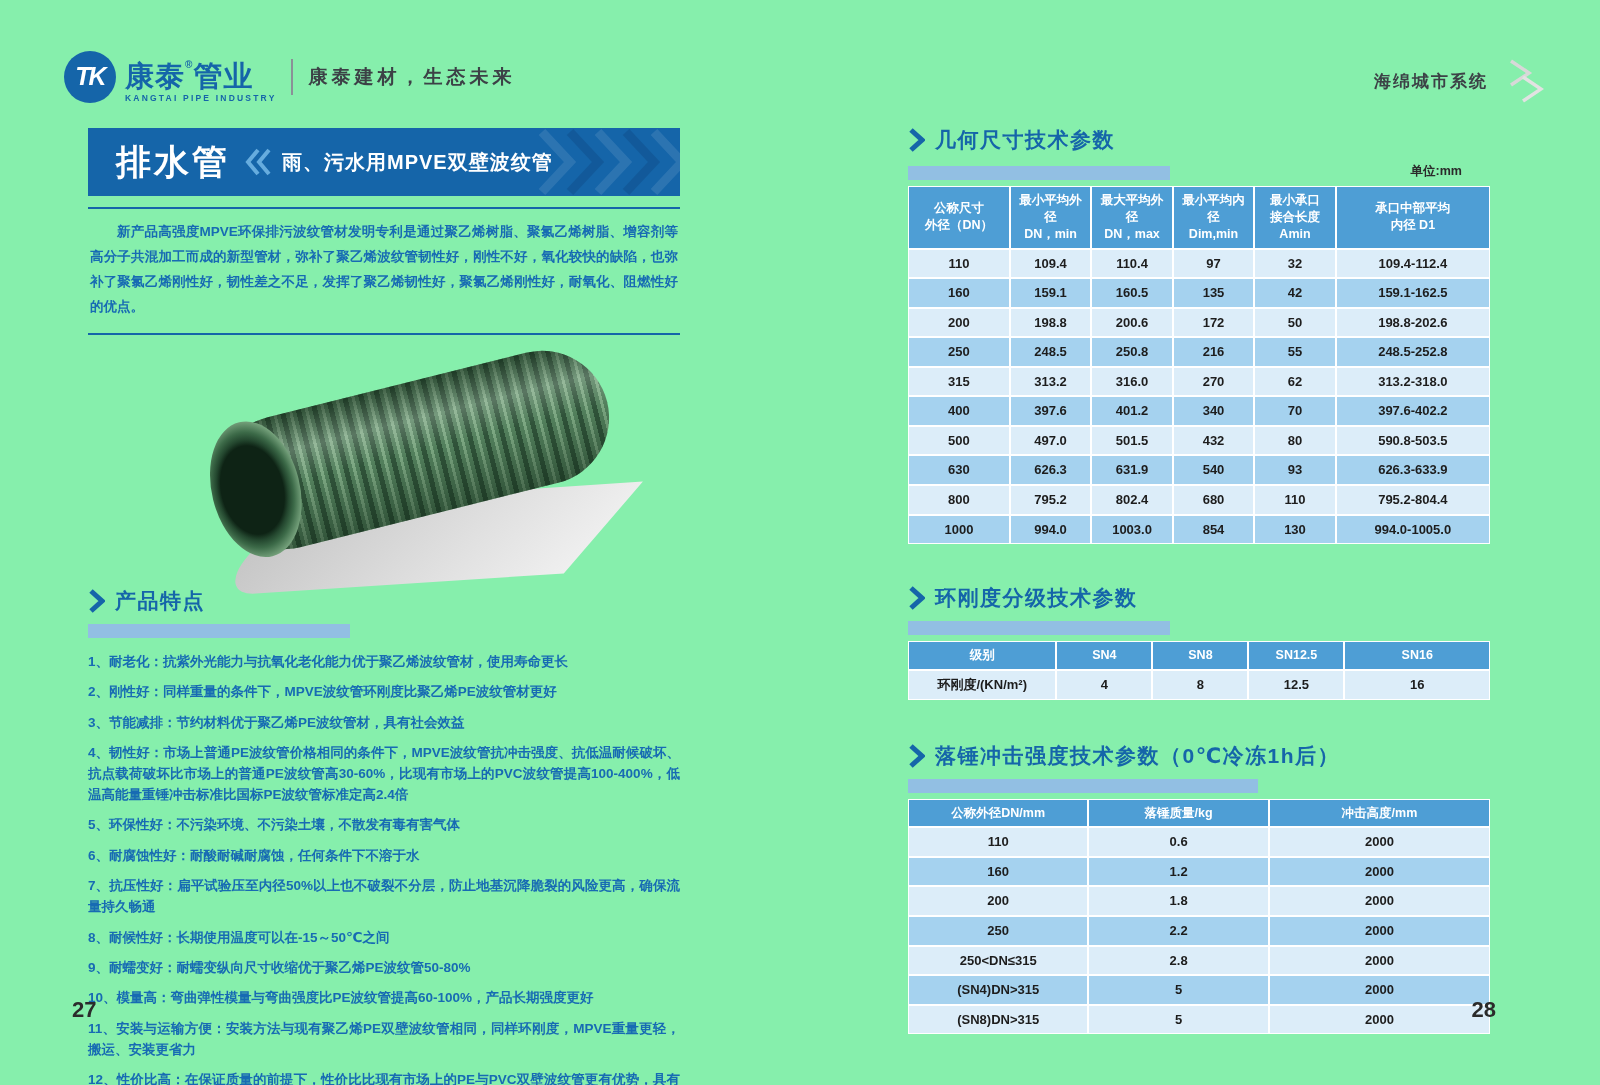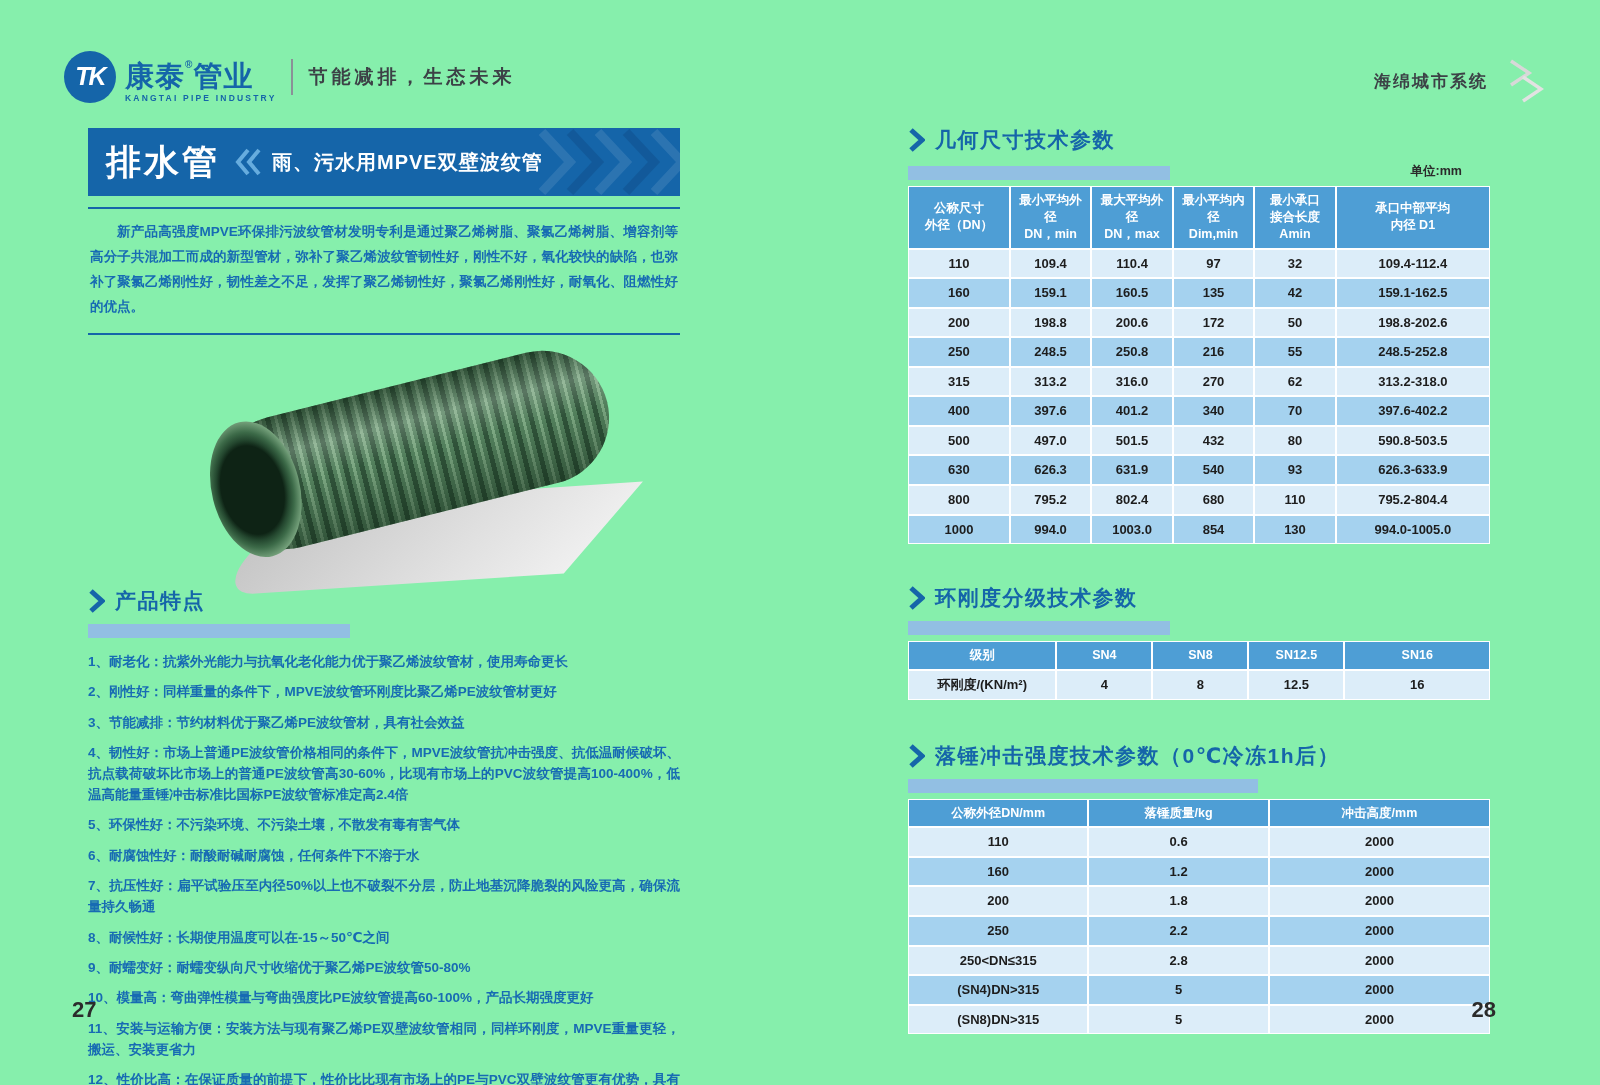--- a/index.html
+++ b/index.html
@@ -19,21 +19,21 @@
   .brand-divider { width:2px; height:36px; background:#8a9097; margin:0 16px 0 14px; }
   .tagline { color:#3c4146; font-size:19px; font-weight:bold; letter-spacing:4px; }
 
   .header-right { position:absolute; right:56px; top:58px; display:flex; align-items:center; }
   .header-right-label { color:#3c4146; font-size:17px; font-weight:bold; letter-spacing:2px; margin-right:10px; }
 
   
   .left-col { position:absolute; left:88px; top:128px; width:592px; }
 
   .banner { position:relative; height:68px; background:#1565a9; display:flex; align-items:center;
-    padding-left:18px; overflow:hidden; }
+    padding-left:28px; overflow:hidden; }
   .banner-category { color:#fff; font-size:35px; font-weight:bold; letter-spacing:3px; }
   .banner-sep { margin:0 10px 0 14px; display:flex; align-items:center; }
   .banner-subtitle { color:#fff; font-size:20px; font-weight:bold; letter-spacing:1px; }
   .banner-pattern { position:absolute; right:-6px; top:0; height:68px; }
 
   .intro { margin-top:11px; border-top:2px solid #1565a9; border-bottom:2px solid #1565a9;
     padding:11px 2px 13px 2px; color:#176bb3; font-size:13.5px; font-weight:600;
     line-height:1.85; text-align:justify; text-indent:2em; }
 
   .figure { position:relative; height:252px; }
@@ -102,21 +102,21 @@
 
   <div class="brand-block">
     <div class="logo-circle">
       <span>TK</span>
     </div>
     <div class="brand-text">
       <div class="brand-cn"><span>康泰</span><sup>®</sup><span>管业</span></div>
       <div class="brand-en">KANGTAI PIPE INDUSTRY</div>
     </div>
     <div class="brand-divider"></div>
-    <div class="tagline">节能减排，生态未来</div>
+    <div class="tagline">康泰建材，生态未来</div>
   </div>
 
   <div class="header-right">
     <div class="header-right-label">海绵城市系统</div>
     <svg width="46" height="46" viewBox="0 0 46 46">
       <polyline points="13,3 31,15 13,27" fill="none" stroke="#d8d8d8" stroke-width="3.5"></polyline>
       <polyline points="25,19 43,31 25,43" fill="none" stroke="#e2e2e2" stroke-width="3.5"></polyline>
     </svg>
   </div>
 

